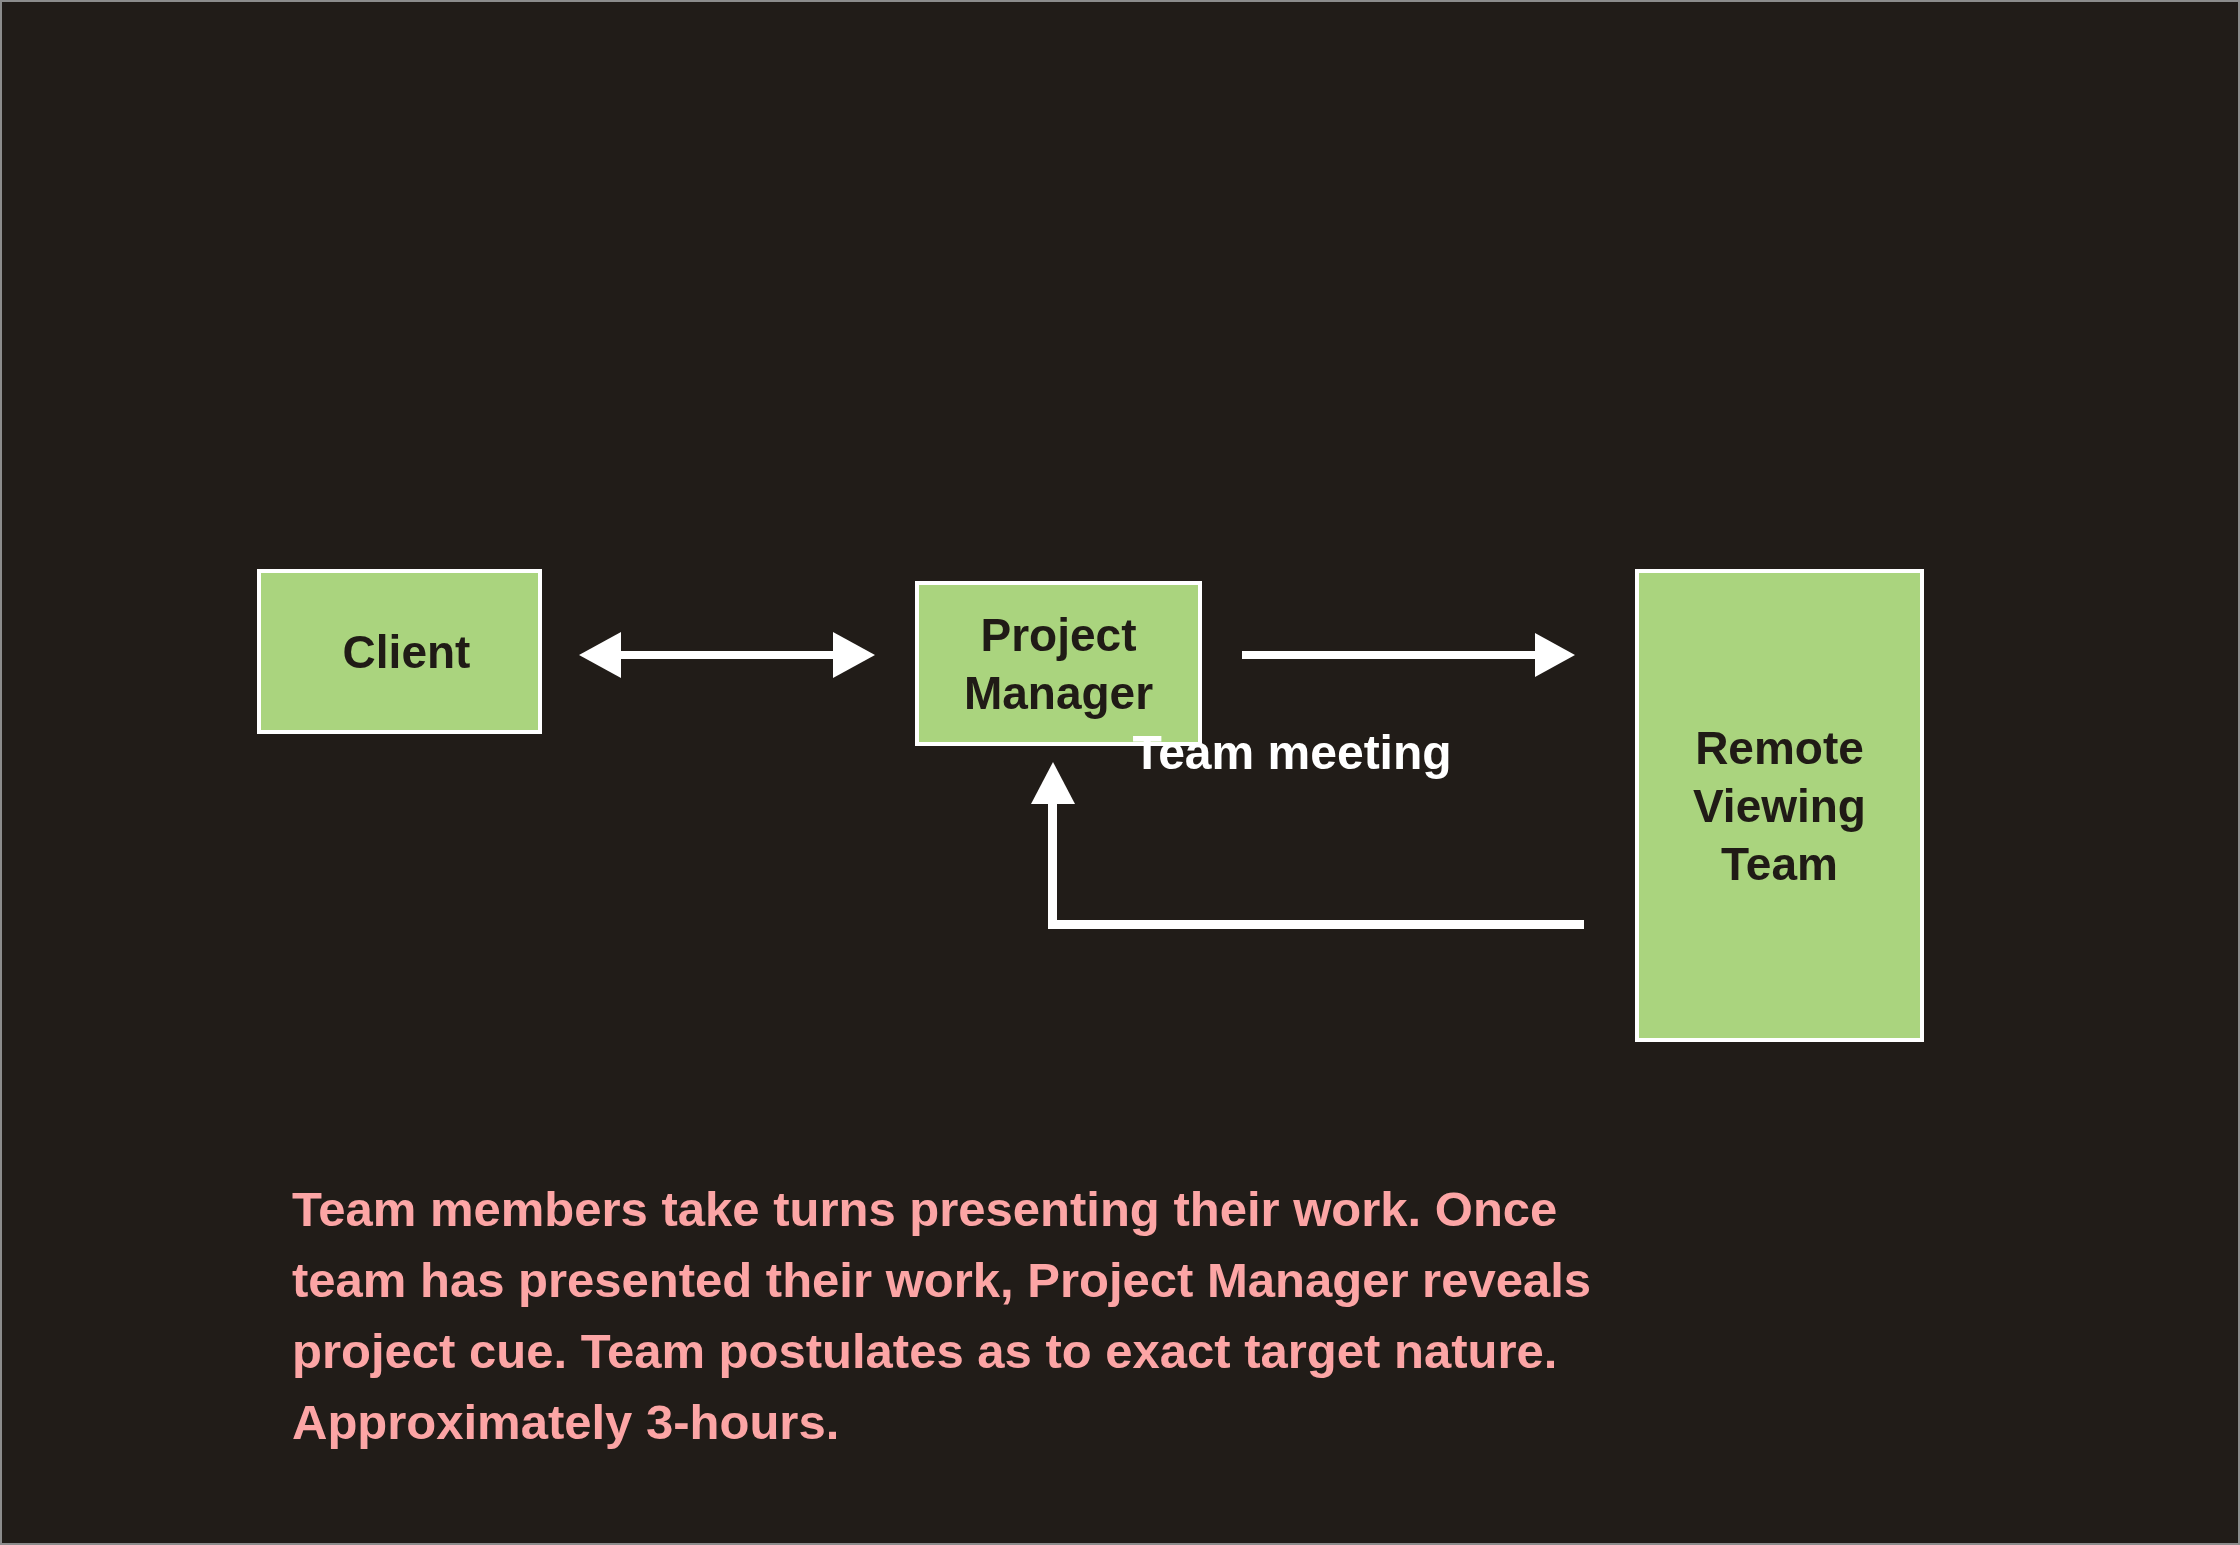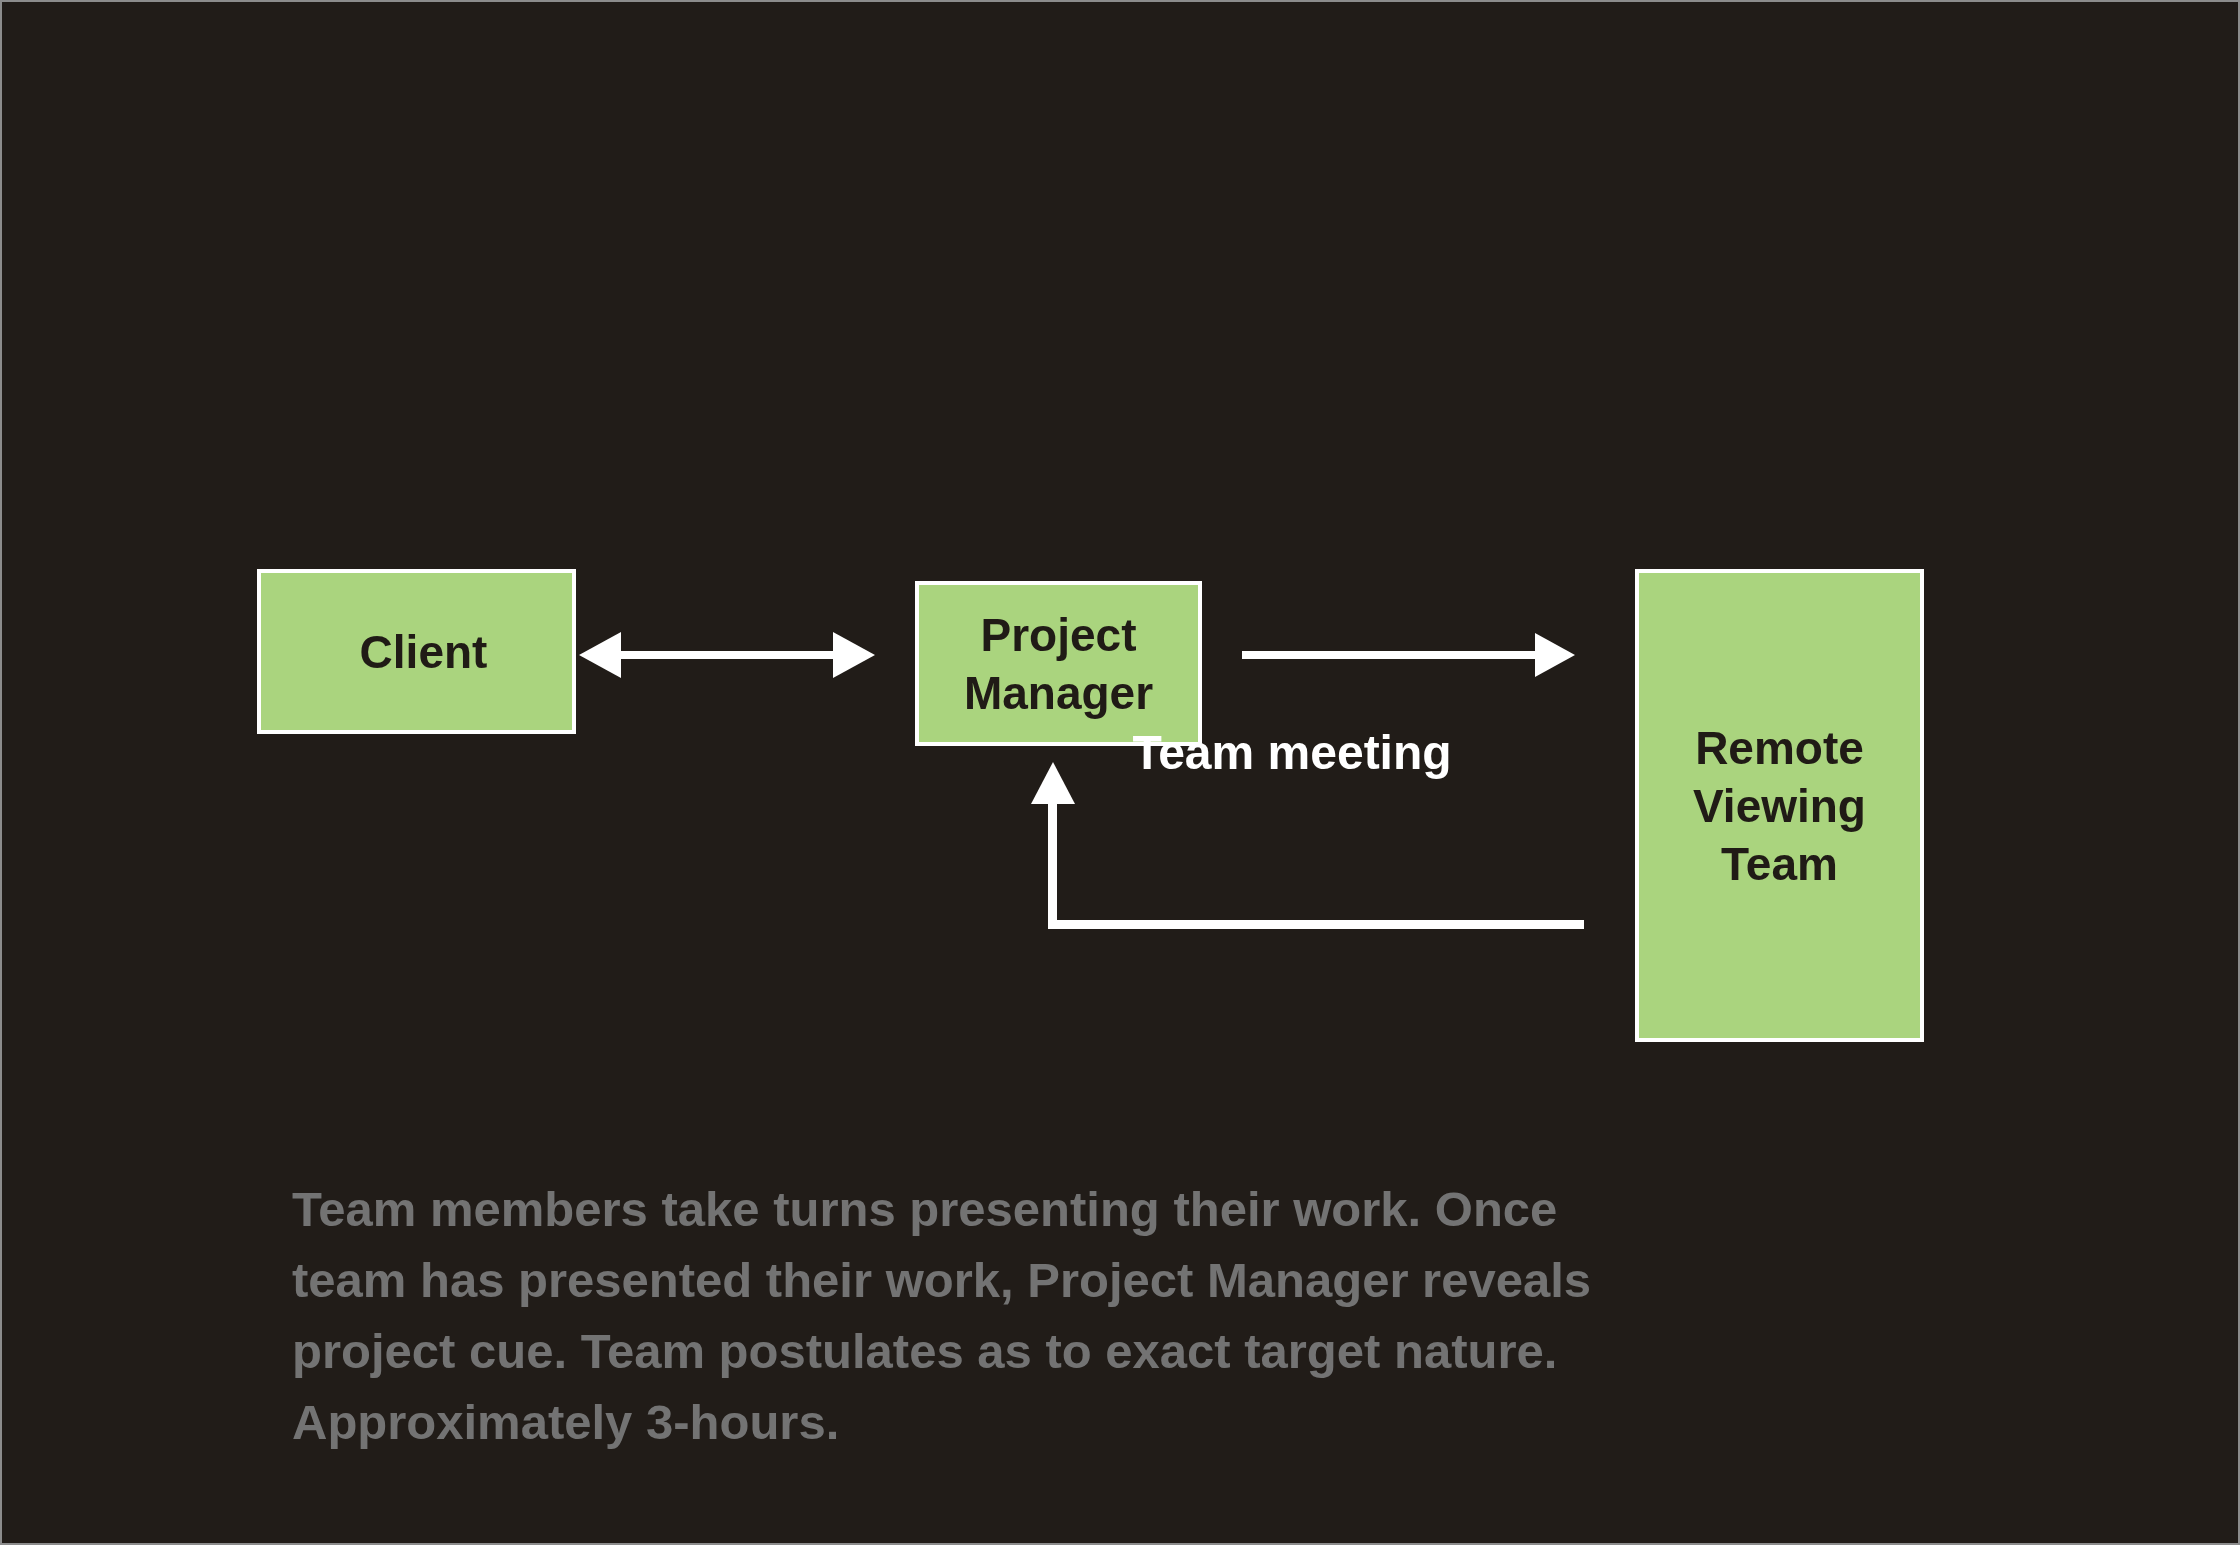--- a/index.html
+++ b/index.html
@@ -26,21 +26,21 @@
     box-sizing: border-box;
     display: flex;
     align-items: center;
     justify-content: center;
     text-align: center;
     font-weight: bold;
     font-size: 46px;
     line-height: 58px;
     color: #201b16;
   }
-  .node-client { left: 255px; top: 567px; width: 319px; height: 165px; padding-left: 14px; }
+  .node-client { left: 255px; top: 567px; width: 285px; height: 165px; padding-left: 14px; }
   .node-pm     { left: 913px; top: 567px; width: 287px; height: 165px; padding: 0 10px; margin-top: 12px; }
   .node-rvt    { left: 1633px; top: 567px; width: 289px; height: 473px; padding: 0 28px; }
 
   
   .arrow-part { position: absolute; }
   .shaft { background: #ffffff; }
 
   .arrow-lr { left: 577px; top: 630px; width: 296px; height: 46px; }
   .arrow-lr .shaft { left: 34px; right: 34px; top: 19px; height: 8px; }
   .arrow-lr .head-left {
@@ -84,21 +84,21 @@
     line-height: 66px;
     color: #ffffff;
     white-space: nowrap;
   }
   .caption {
     position: absolute;
     left: 290px; top: 1172px;
     font-weight: bold;
     font-size: 49px;
     line-height: 71px;
-    color: #737373;
+    color: #fca5a5;
   }
   .caption .cap-line { white-space: nowrap; }
 </style>
 </head>
 <body>
 
 <div class="slide">
 
   <div class="node node-client">
     <span>Client</span>

